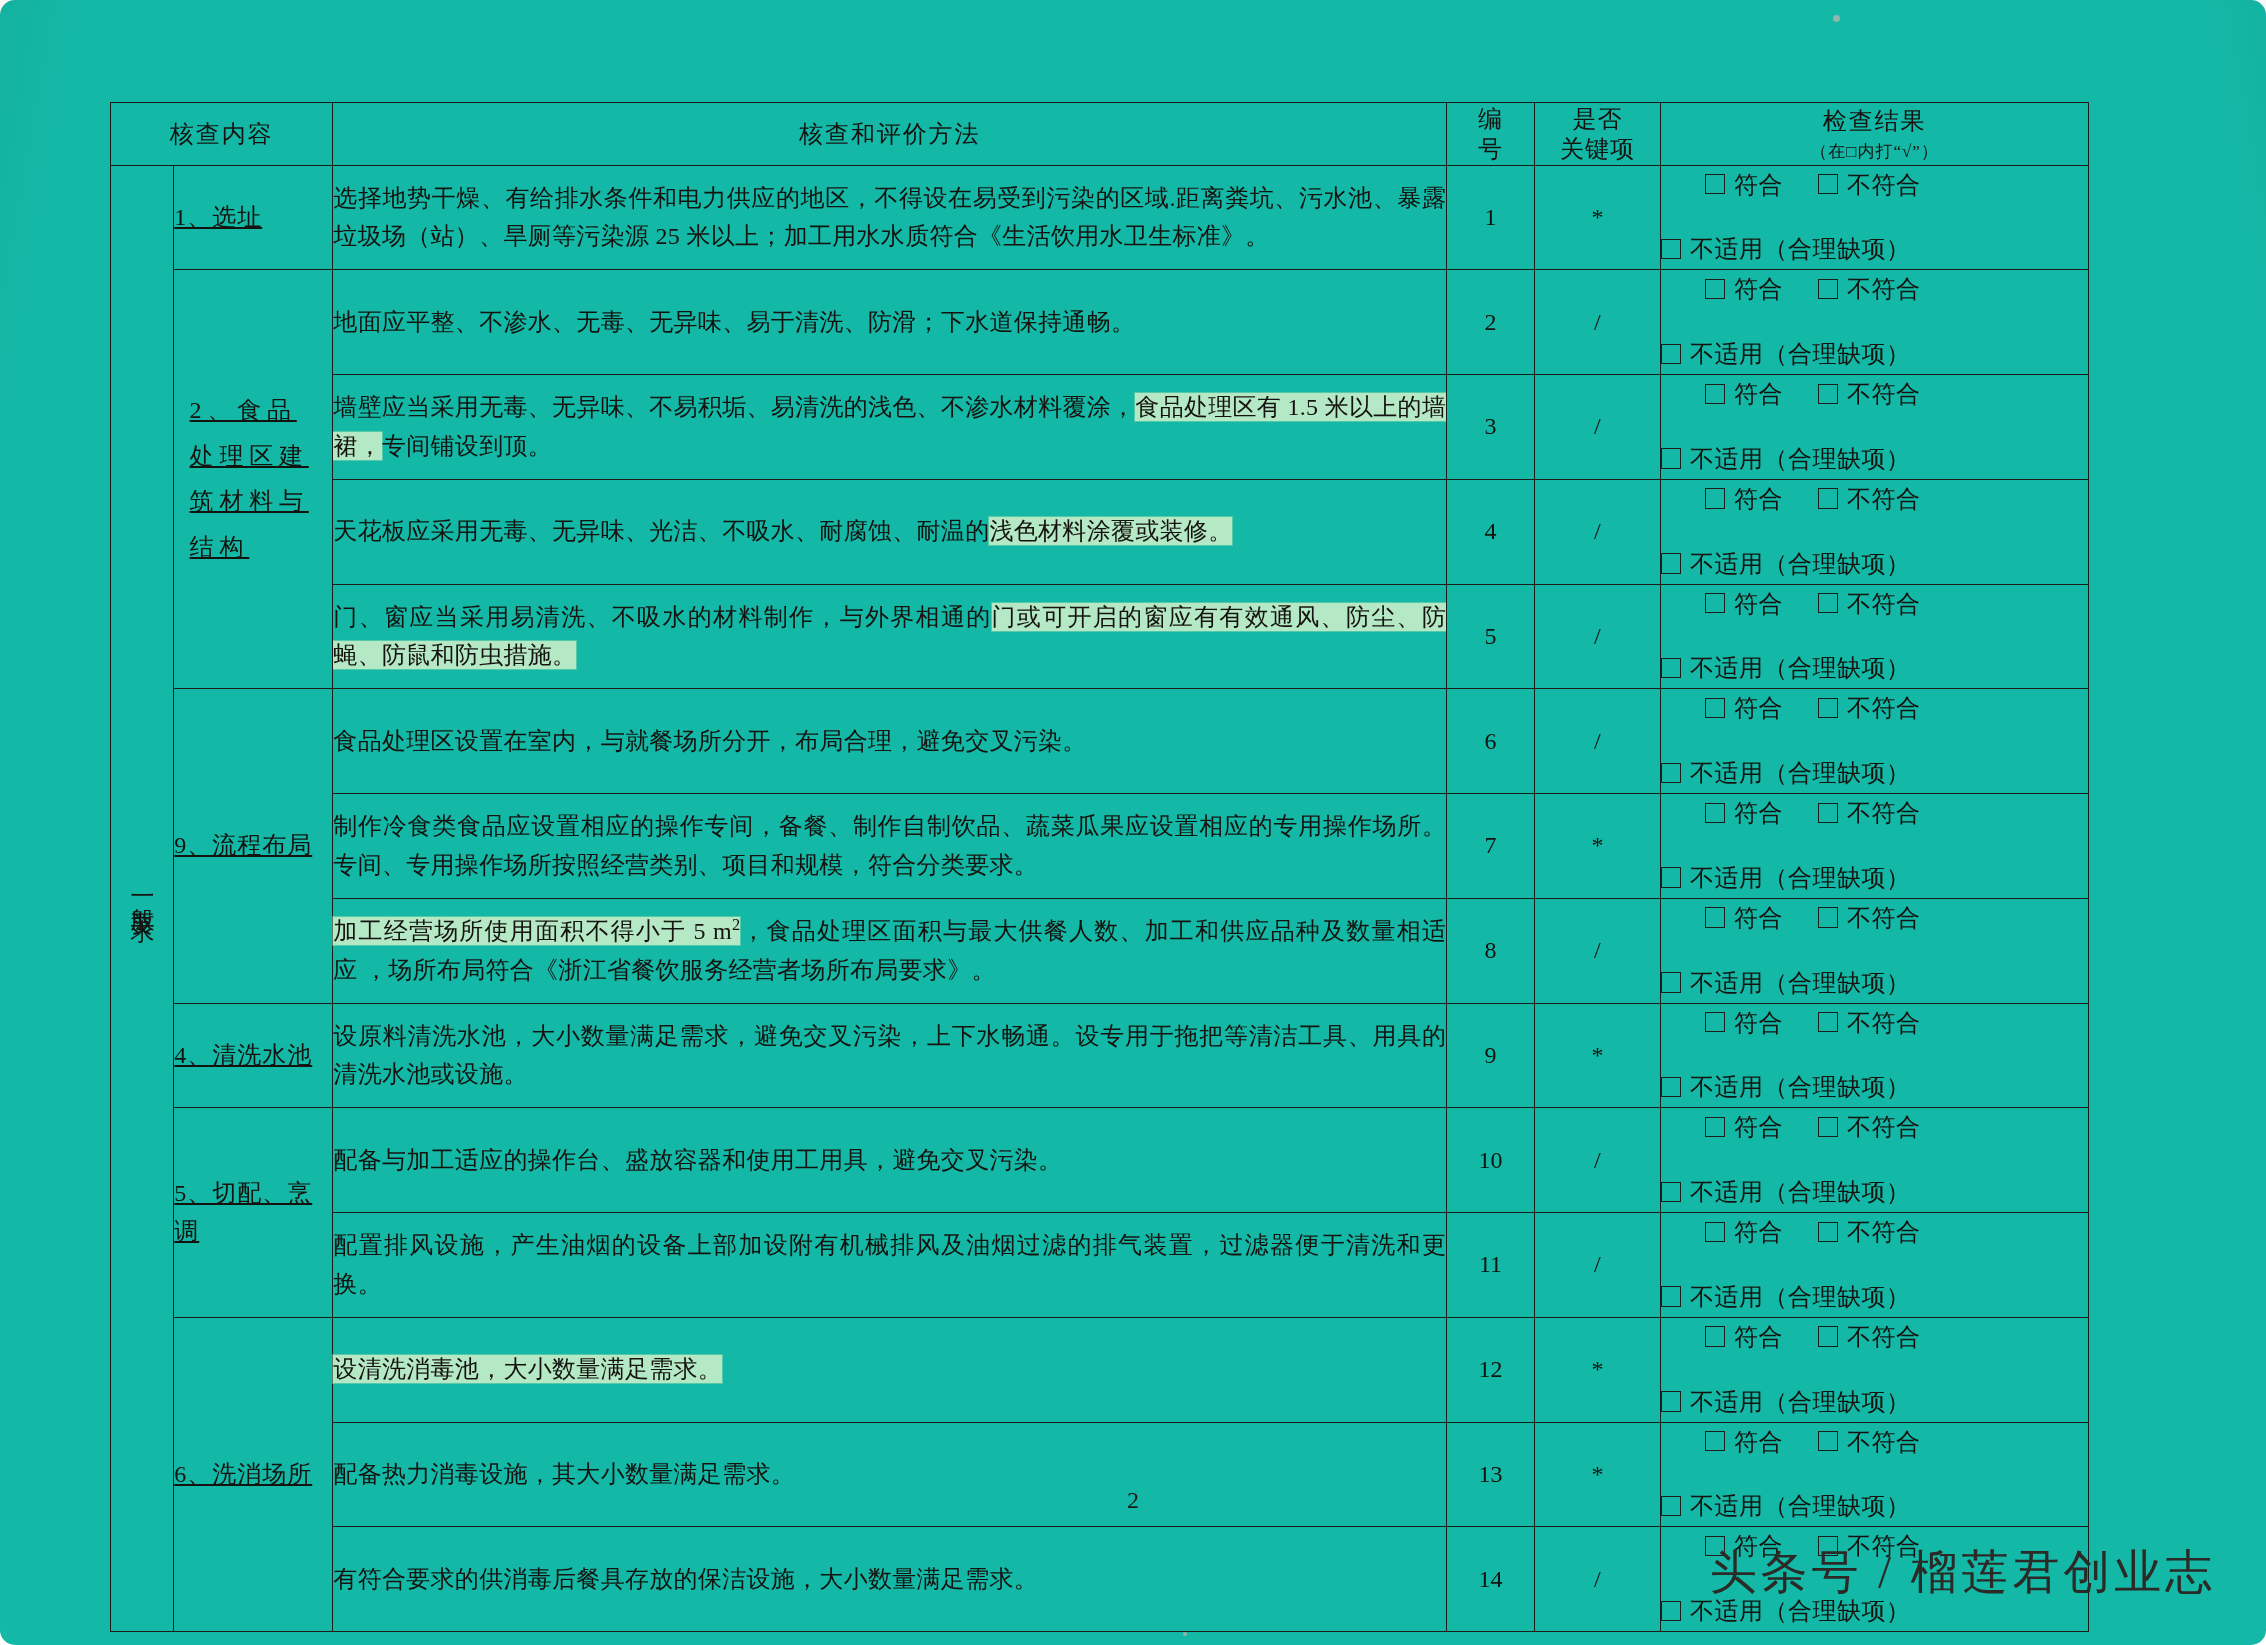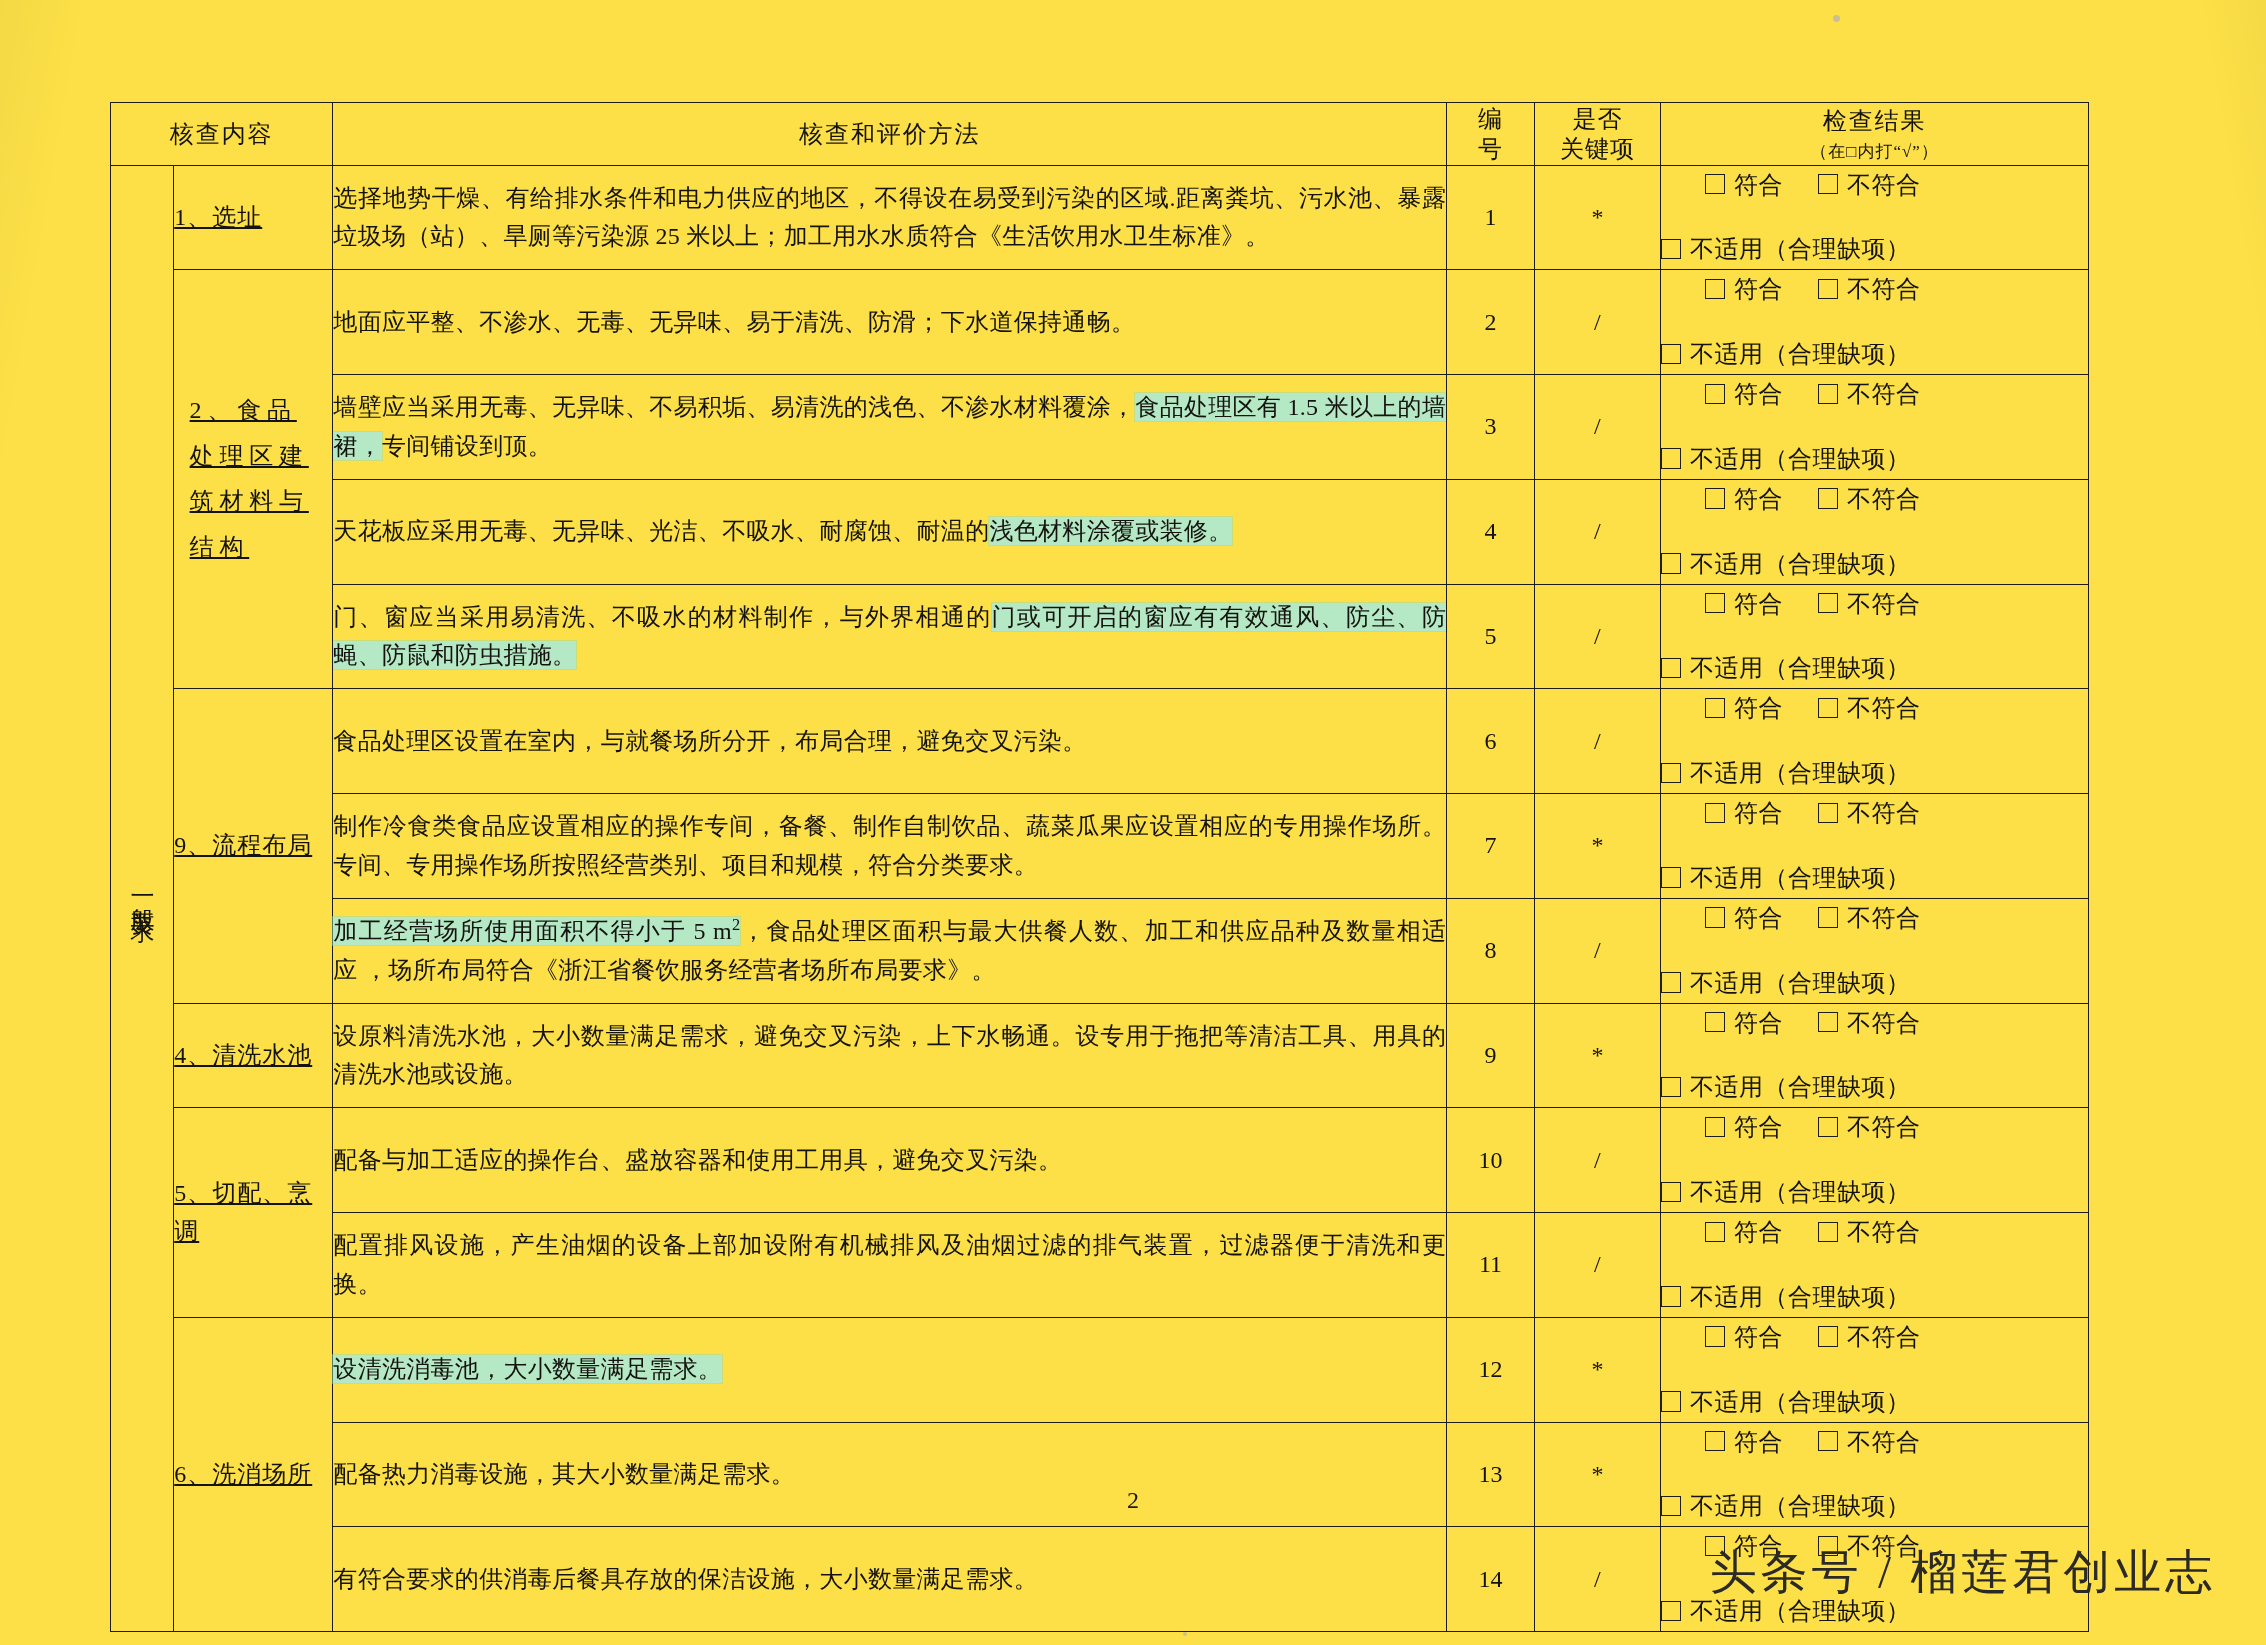--- a/index.html
+++ b/index.html
@@ -6,21 +6,22 @@
   body{
     width:2266px;height:1645px;
     background:#ffffff;
     font-family:"Liberation Serif","DejaVu Serif",serif;
     color:#15130f;
     position:relative;
     overflow:hidden;
   }
   .page{
     position:absolute;inset:0;
-    background:#fde047;
+    background:#14b8a6;
+    border-radius:15px;
   }
   
   .page::before{
     content:"";position:absolute;inset:0;
     background:
       linear-gradient(100deg, rgba(0,0,0,0.035) 0px, rgba(0,0,0,0) 87px),
       linear-gradient(260deg, rgba(0,0,0,0.03) 0px, rgba(0,0,0,0) 68px);
     pointer-events:none;
   }
   .speck{

